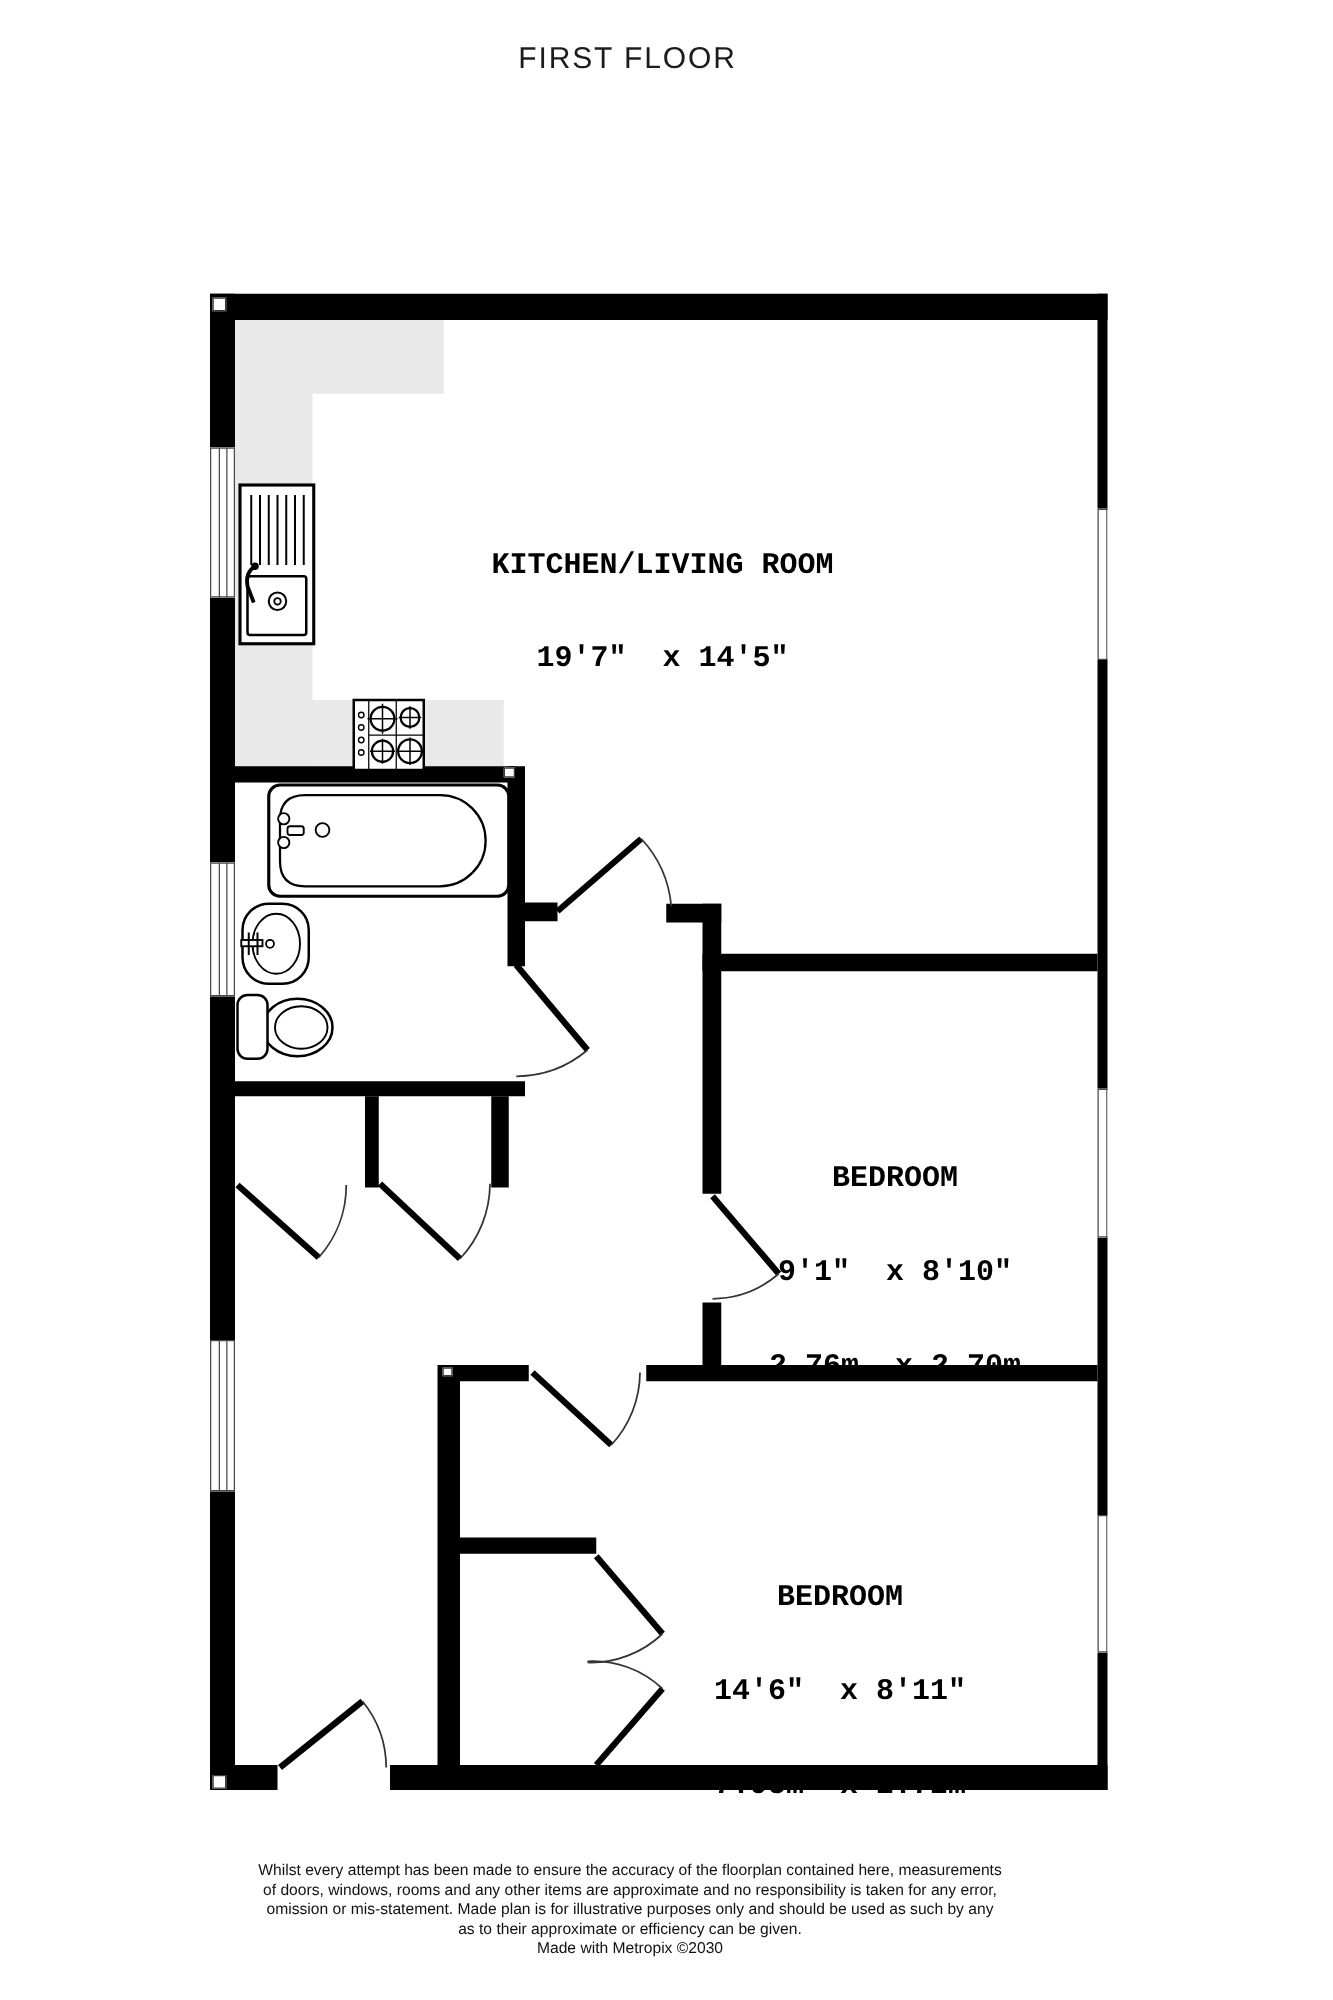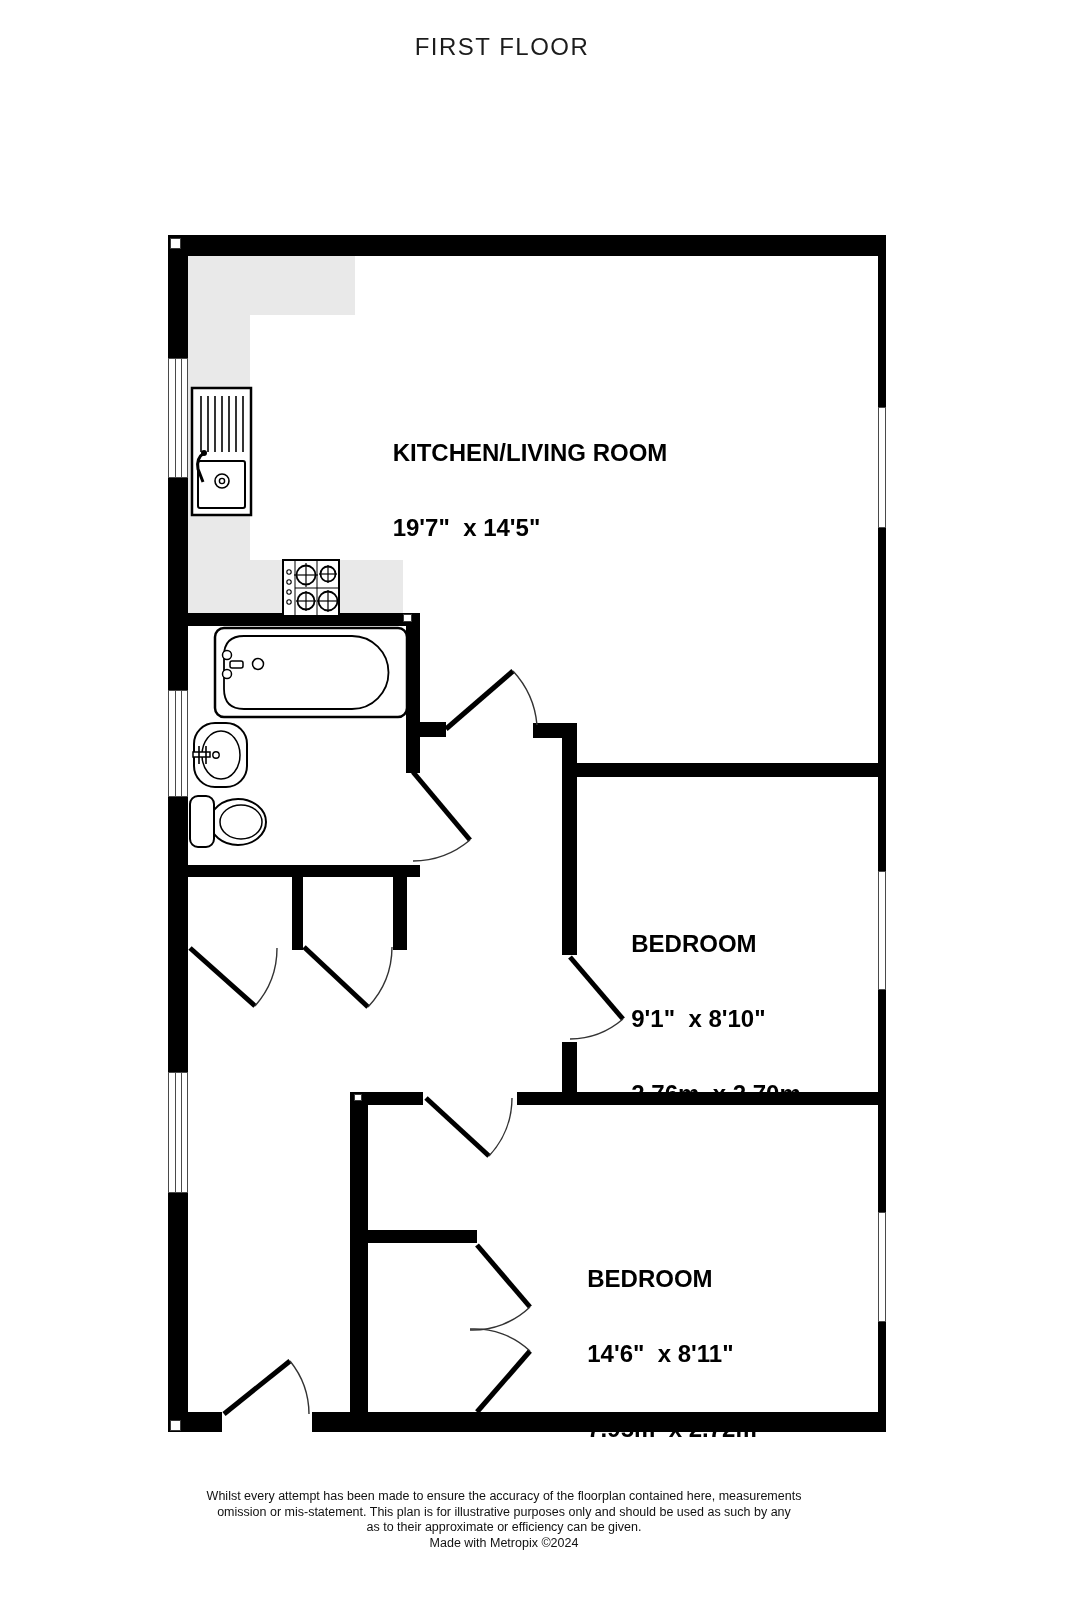--- a/index.html
+++ b/index.html
@@ -6,22 +6,22 @@
   #canvas{position:relative;width:886px;height:1600px;background:#fff;overflow:hidden;
           font-family:"Liberation Sans",sans-serif;}
   .wall{position:absolute;background:#000;}
   .counter{position:absolute;background:#e9e9e9;}
   .window{position:absolute;background:#fff;border:1px solid #4a4a4a;box-sizing:border-box;}
   .window .mid{position:absolute;top:-1px;bottom:-1px;left:6px;width:5px;
                border-left:1px solid #4a4a4a;border-right:1px solid #4a4a4a;}
   .notch{position:absolute;background:#fff;border:1px solid #3a3a3a;box-sizing:border-box;}
   .title{position:absolute;top:33px;left:502px;transform:translateX(-50%);
          font-size:24px;letter-spacing:1.5px;color:#1c1c1c;white-space:pre;}
-  .room-label{position:absolute;transform:translateX(-50%);text-align:left;
-              font-weight:bold;font-size:24px;line-height:25px;color:#000;white-space:pre;}
+  .room-label{position:absolute;transform:translateX(-50%);text-align:center;
+              font-weight:bold;font-size:24px;line-height:25px;color:#000;white-space:pre;font-family:Liberation Mono, monospace;}
   .disclaimer{position:absolute;left:504px;top:1489px;transform:translateX(-50%);
               width:680px;text-align:center;font-size:12.5px;line-height:15.5px;color:#111;}
   svg{position:absolute;left:0;top:0;}
   .fixture{fill:#fff;stroke:#000;}
   .leaf{stroke:#000;stroke-width:5;}
   .arc{stroke:#333;stroke-width:1.4;fill:none;}
 </style>
 </head>
 <body>
 
@@ -194,18 +194,19 @@
     <div>2.76m  x 2.70m</div>
   </div>
   <div class="room-label" style="left:672px;top:1216px">
     <div>BEDROOM</div>
     <div>14'6"  x 8'11"</div>
     <div>7.95m  x 2.72m</div>
   </div>
 
   <div class="disclaimer">
     <div>Whilst every attempt has been made to ensure the accuracy of the floorplan contained here, measurements</div>
-    <div>omission or mis-statement. This plan is for illustrative purposes only and should be used as such by any</div>
+    <div>of doors, windows, rooms and any other items are approximate and no responsibility is taken for any error,</div>
+    <div>omission or mis-statement. Made plan is for illustrative purposes only and should be used as such by any</div>
     <div>as to their approximate or efficiency can be given.</div>
-    <div>Made with Metropix ©2024</div>
+    <div>Made with Metropix ©2030</div>
   </div>
 
 </div>
 
 </body></html>

